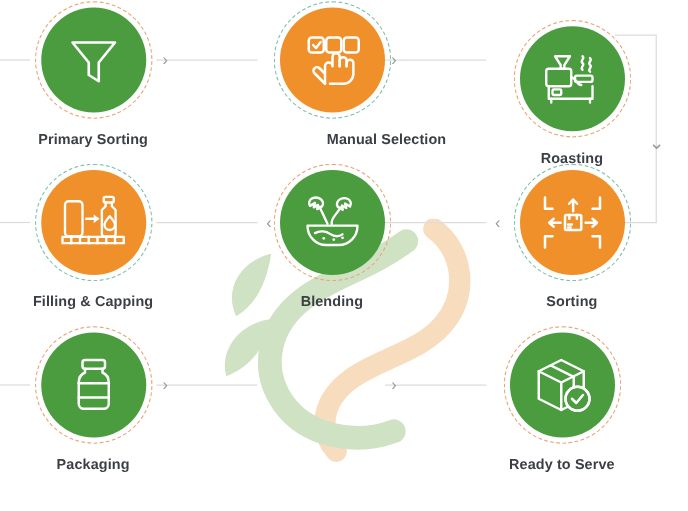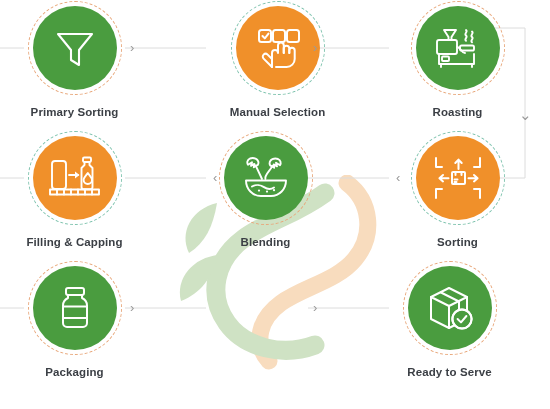--- a/index.html
+++ b/index.html
@@ -130,41 +130,41 @@
         <svg width="52" height="52" viewBox="0 0 52 52" aria-hidden="true">
           <g fill="none" stroke="#ffffff" stroke-width="2.1" stroke-linejoin="round" stroke-linecap="round">
             <path d="M9 12 H43 L30 28 V43 L22 38 V28 Z"></path>
           </g>
         </svg>
       </div>
     </div>
     <div class="label">Primary Sorting</div>
   </div>
 
-  <div class="node" style="left:186px; top:1px;">
+  <div class="node" style="left:174px; top:1px;text-align:right;">
     <div class="ring teal">
       <div class="disc orange">
         <svg width="54" height="54" viewBox="0 0 54 54" aria-hidden="true">
           <g fill="none" stroke="#ffffff" stroke-width="2" stroke-linejoin="round" stroke-linecap="round">
             <rect x="8" y="9" width="12" height="12" rx="2.5"></rect>
             <rect x="22" y="9" width="12" height="12" rx="2.5"></rect>
             <rect x="36" y="9" width="12" height="12" rx="2.5"></rect>
             <polyline points="11.5,15 13.8,17.4 17.5,12.6"></polyline>
             <path d="M21 46 V32 c0-1.7 1.3-3 3-3 1.7 0 3 1.3 3 3 V24.5 c0-1.6 1.3-2.9 2.9-2.9 1.6 0 2.9 1.3 2.9 2.9 V32"></path>
             <path d="M32.7 32 v-4.4 c0-1.6 1.3-2.8 2.8-2.8 1.6 0 2.8 1.2 2.8 2.8 V32"></path>
             <path d="M38.3 32 v-2.6 c0-1.5 1.2-2.7 2.7-2.7 1.5 0 2.7 1.2 2.7 2.7 V38 c0 4.4-3.6 8-8 8 H25"></path>
             <path d="M21 38 l-4.4-4.4 c-1.1-1.1-2.9-1.1-4 0-1.1 1.1-1.1 2.9 0 4 L21 46"></path>
           </g>
         </svg>
       </div>
     </div>
     <div class="label">Manual Selection</div>
   </div>
 
-  <div class="node" style="left:366px; top:1px;">
+  <div class="node" style="left:366px; top:16px;">
     <div class="ring">
       <div class="disc">
         <svg width="56" height="56" viewBox="0 0 56 56" aria-hidden="true">
           <g fill="none" stroke="#ffffff" stroke-width="1.9" stroke-linejoin="round" stroke-linecap="round">
             <path d="M14 10 H26 L21.5 17 V20 H18.5 V17 Z"></path>
             <rect x="7" y="20" width="20" height="14" rx="2"></rect>
             <path d="M27 27 c4 0 4 6 8 6"></path>
             <rect x="30" y="25.5" width="14" height="5" rx="1.6"></rect>
             <path d="M9 34 V44 H44 V34"></path>
             <rect x="12" y="36.5" width="7" height="4.5" rx="1"></rect>

